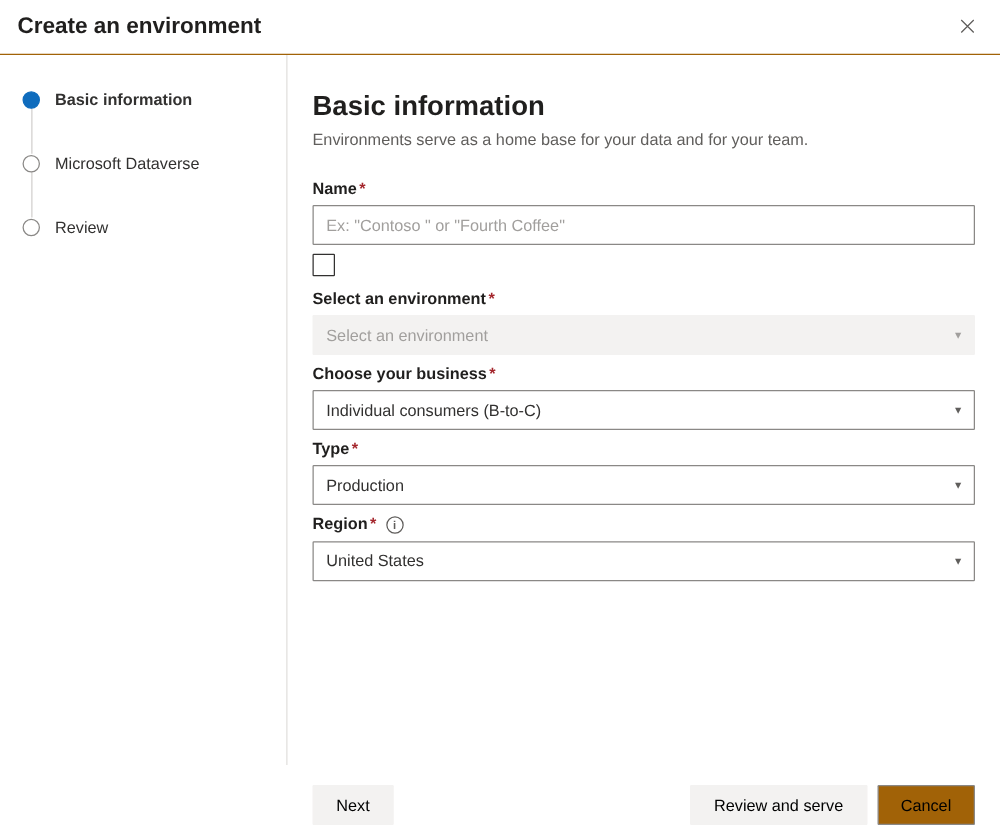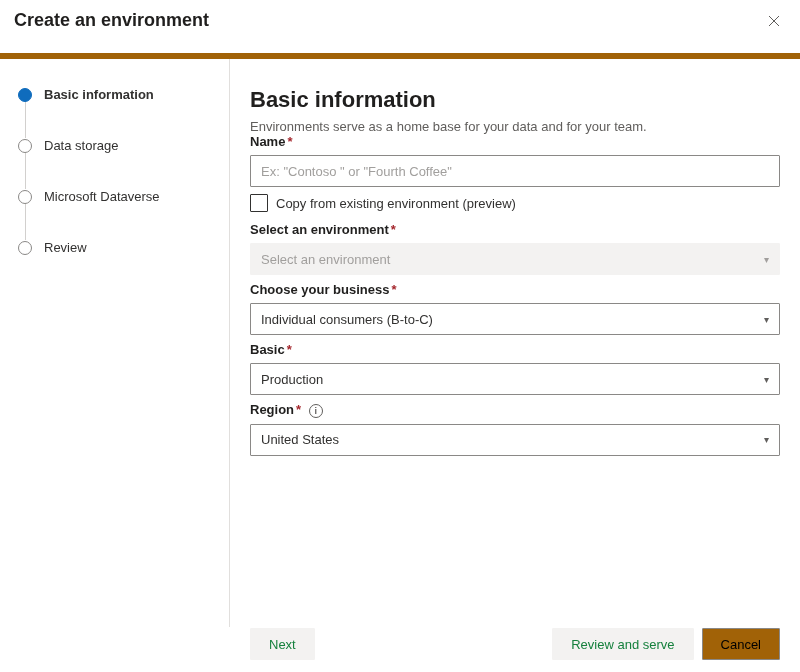--- a/index.html
+++ b/index.html
@@ -10,22 +10,22 @@
     font-size: 14px;
     width: 800px;
     height: 672px;
     overflow: hidden;
     position: relative;
   }
   .header {
     display: flex;
     justify-content: space-between;
     align-items: center;
-    padding: 10px 16px 22px 14px;
-    border-bottom: 6px solid #a16207;
+    padding: 10px 16px 12px 14px;
+    border-bottom: 1px solid #a16207;
   }
   .header h1 {
     font-size: 18px;
     font-weight: 600;
     color: #201f1e;
   }
   .close-btn {
     width: 20px;
     height: 20px;
     display: flex;
@@ -89,20 +89,21 @@
   }
   .main h2 {
     font-size: 22px;
     font-weight: 600;
     color: #201f1e;
     margin-bottom: 6px;
   }
   .subtitle {
     font-size: 13px;
     color: #605e5c;
+    margin-bottom: 24px;
   }
   .field { margin-bottom: 7px; }
   .field-label {
     font-size: 13px;
     font-weight: 600;
     color: #201f1e;
     display: block;
     margin-bottom: 6px;
   }
   .required { color: #a4262c; margin-left: 2px; }
@@ -180,21 +181,21 @@
     font-size: 13px;
     font-family: inherit;
     border: 1px solid #8a8886;
     background: #a16207;
     cursor: pointer;
     border-radius: 1px;
   }
   .btn.disabled {
     background: #f3f2f1;
     border-color: #f3f2f1;
-    color: #15803d;
+    color: #000000;
     cursor: default;
   }
   .spacer { flex: 1; }
 </style>
 </head>
 <body>
 
 <div class="header">
   <h1>Create an environment</h1>
   <div class="close-btn">
@@ -207,25 +208,20 @@
 <div class="body">
   <nav class="sidebar">
     <div class="step active">
       <div class="step-marker"></div>
       <div class="step-connector"></div>
       <span class="step-label">Basic information</span>
     </div>
     <div class="step">
       <div class="step-marker"></div>
       <div class="step-connector"></div>
-      <span class="step-label">Data storage</span>
-    </div>
-    <div class="step">
-      <div class="step-marker"></div>
-      <div class="step-connector"></div>
       <span class="step-label">Microsoft Dataverse</span>
     </div>
     <div class="step">
       <div class="step-marker"></div>
 
       <span class="step-label">Review</span>
     </div>
   </nav>
 
   <main class="main">
@@ -235,21 +231,20 @@
     <div class="field">
       <label class="field-label">
         <span>Name</span><span class="required">*</span>
       </label>
       <input type="text" placeholder="Ex: &quot;Contoso &quot; or &quot;Fourth Coffee&quot;" style="">
     </div>
 
     <div class="field">
       <div class="checkbox-row">
         <div class="checkbox"></div>
-        <span class="checkbox-label">Copy from existing environment (preview)</span>
       </div>
       <label class="field-label">
         <span>Select an environment</span><span class="required">*</span>
       </label>
       <div class="select disabled">
         <span>Select an environment</span>
         <span class="chevron">▾</span>
       </div>
     </div>
 
@@ -258,21 +253,21 @@
         <span>Choose your business</span><span class="required">*</span>
       </label>
       <div class="select">
         <span>Individual consumers (B-to-C)</span>
         <span class="chevron">▾</span>
       </div>
     </div>
 
     <div class="field">
       <label class="field-label">
-        <span>Basic</span><span class="required">*</span>
+        <span>Type</span><span class="required">*</span>
       </label>
       <div class="select">
         <span>Production</span>
         <span class="chevron">▾</span>
       </div>
     </div>
 
     <div class="field">
       <label class="field-label">
         <span>Region</span><span class="required">*</span>

